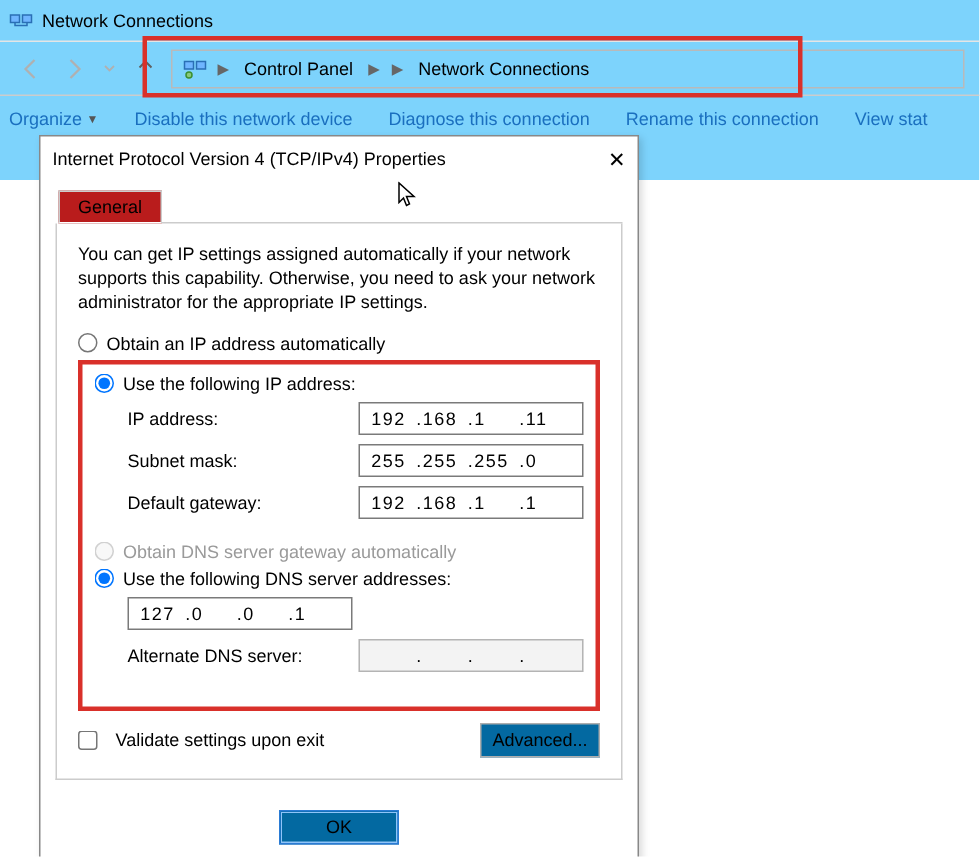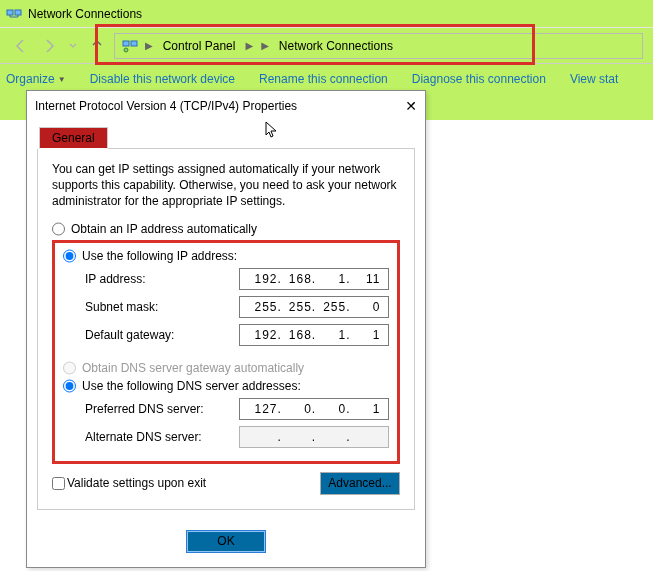--- a/index.html
+++ b/index.html
@@ -1,18 +1,18 @@
 <!DOCTYPE html>
 <html><head>
 <meta charset="utf-8">
 <style>
 * { box-sizing: border-box; font-family: "Segoe UI", Tahoma, sans-serif; font-size: 12px; }
 body { margin: 0; background: #fff; width: 653px; height: 571px; overflow: hidden; position: relative; }
 
-.explorer { position: absolute; top: 0; left: 0; right: 0; height: 120px; background: #bef264; }
+.explorer { position: absolute; top: 0; left: 0; right: 0; height: 120px; background: #7dd3fc; }
 .ex-title { height: 28px; display: flex; align-items: center; padding-left: 6px; border-bottom: 1px solid #e5e5e5; }
 .ex-icon { width: 16px; height: 16px; margin-right: 6px; }
 .ex-icon svg { width: 16px; height: 16px; }
 
 .addr { height: 36px; display: flex; align-items: center; padding: 4px 10px; gap: 6px; border-bottom: 1px solid #ccc; }
 .nav-arrow { width: 22px; height: 22px; display: inline-flex; align-items: center; justify-content: center; color: #8a8a8a; }
 .nav-arrow.sm { width: 14px; }
 .nav-arrow.en { color: #444; }
 .crumbs { flex: 1; height: 26px; border: 1px solid #b9b9b9; display: flex; align-items: center; padding: 0 6px; gap: 4px; position: relative; }
 .crumb-ico { width: 18px; height: 18px; display: flex; align-items: center; justify-content: center; }
@@ -31,35 +31,35 @@
 .dlg-close { font-family: Arial; font-size: 14px; width: 36px; text-align: right; }
 .cursor { position: absolute; top: 30px; left: 238px; }
 
 .dlg-body { padding: 6px 10px 10px; }
 .tabs { display: flex; border-bottom: 1px solid #ccc; margin-left: 2px; }
 .tab { border: 1px solid #ccc; border-bottom: 1px solid #fff; background: #b91c1c; padding: 3px 12px; margin-bottom: -1px; position: relative; }
 .tabpg { border: 1px solid #ccc; border-top: none; padding: 12px 14px 14px; }
 
 .desc { line-height: 1.35; margin-bottom: 14px; }
 
-.grp1 { border: 3px solid #d9302a; padding: 4px 8px 10px; margin-bottom: 8px; position: relative; }
-
-.radio { display: flex; gap: 6px; padding: 2px 0; }
+.grp1 { border: 3px solid #d9302a; padding: 4px 8px 20px; margin-bottom: 8px; position: relative; }
+
+.radio { display: flex; align-items: center; gap: 6px; padding: 2px 0; }
 .radio input { margin: 0; }
 .radio.dis { color: #9a9a9a; }
 .radio.out { margin: -4px 0 2px 0; }
 
 .fld { display: flex; align-items: center; padding: 3px 0 3px 22px; }
 .fld-lbl { flex: 1; }
 .ipbox { width: 150px; height: 22px; border: 1px solid #7a7a7a; display: flex; align-items: center; justify-content: center; background: #fff; font-family: "Courier New", monospace; letter-spacing: 1px; }
 .ipbox.shade { background: #f3f3f3; border-color:#b4b4b4; }
-.ipbox span { width: 30px; text-align: right; }
+.ipbox span { width: 30px; text-align: left; }
 .ipbox i { font-style: normal; }
 
-.chk { display: flex; align-items: center; gap: 2px; }
+.chk { display: flex; align-items: center; gap: 12px; }
 .chk input { margin: 0; width: 13px; height: 13px; }
 .bot { display: flex; justify-content: space-between; align-items: center; margin-top: 4px; }
 .btn { min-width: 80px; height: 23px; border: 1px solid #adadad; background: #0369a1; display: inline-flex; align-items: center; justify-content: center; }
 .btns { display: flex; justify-content: center; gap: 8px; padding: 10px 10px 14px; }
 .btn.pri { border: 1px solid #2a7bd4; box-shadow: inset 0 0 0 1px #8fc4f8; }
 </style>
 </head>
 <body>
 
 <div class="explorer">
@@ -111,22 +111,22 @@
       <span class="crumb">Network Connections</span>
     </div>
   </div>
 
   <div class="tbar">
     <span class="tbtn">
         <span>Organize</span>
         <span class="dd">▼</span>
       </span>
     <span class="tbtn">Disable this network device</span>
+    <span class="tbtn">Diagnose this connection</span>
     <span class="tbtn">Rename this connection</span>
-    <span class="tbtn">Diagnose this connection</span>
     <span class="tbtn">View stat</span>
   </div>
 
   <div class="hl-addr"></div>
 </div>
 
 <div class="dialog">
   <div class="dlg-titlebar">
     <span class="dlg-title">Internet Protocol Version 4 (TCP/IPv4) Properties</span>
     <span class="dlg-close">✕</span>
@@ -193,21 +193,20 @@
 
         <div class="radio dis" style="margin-top:10px">
           <input type="radio" disabled="" style="">
           <span>Obtain DNS server gateway automatically</span>
         </div>
         <div class="radio">
           <input type="radio" checked="" style="">
           <span>Use the following DNS server addresses:</span>
         </div>
         <div class="fld">
-          <span class="fld-lbl">Preferred DNS server:</span>
           <div class="ipbox">
               <span>127</span>
               <i>.</i>
               <span>0</span>
               <i>.</i>
               <span>0</span>
               <i>.</i>
               <span>1</span>
             </div>
         </div>

